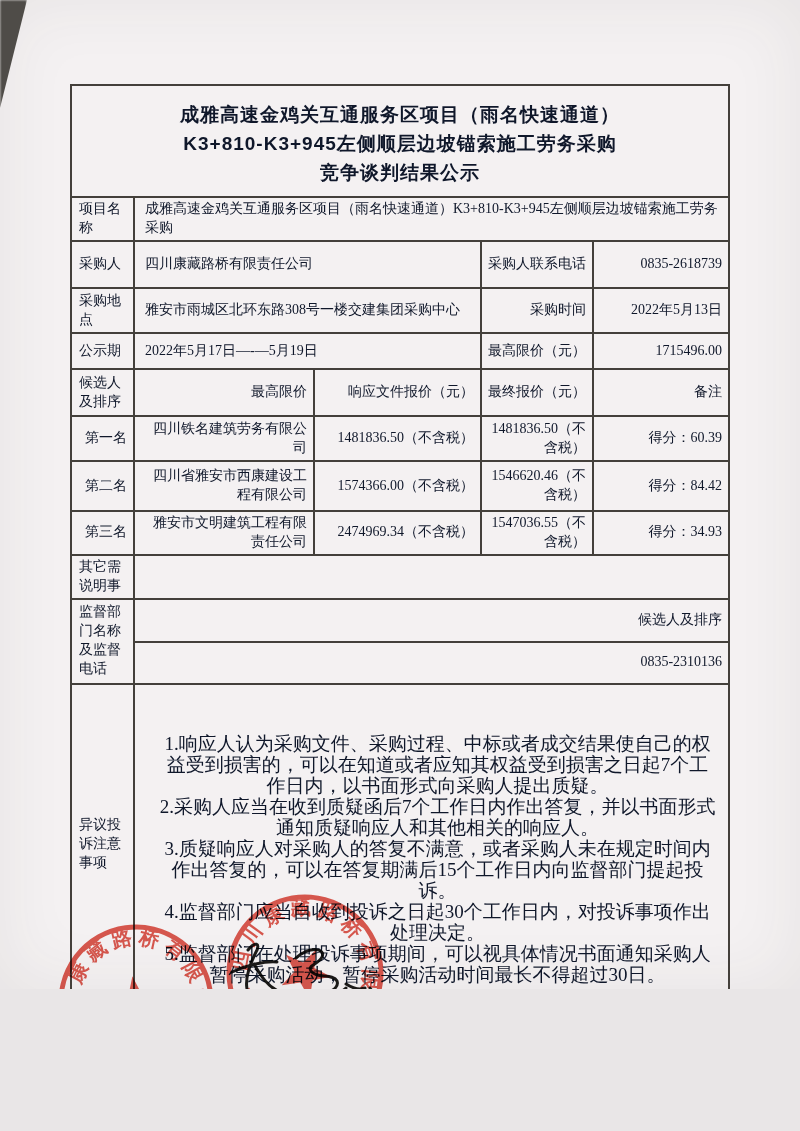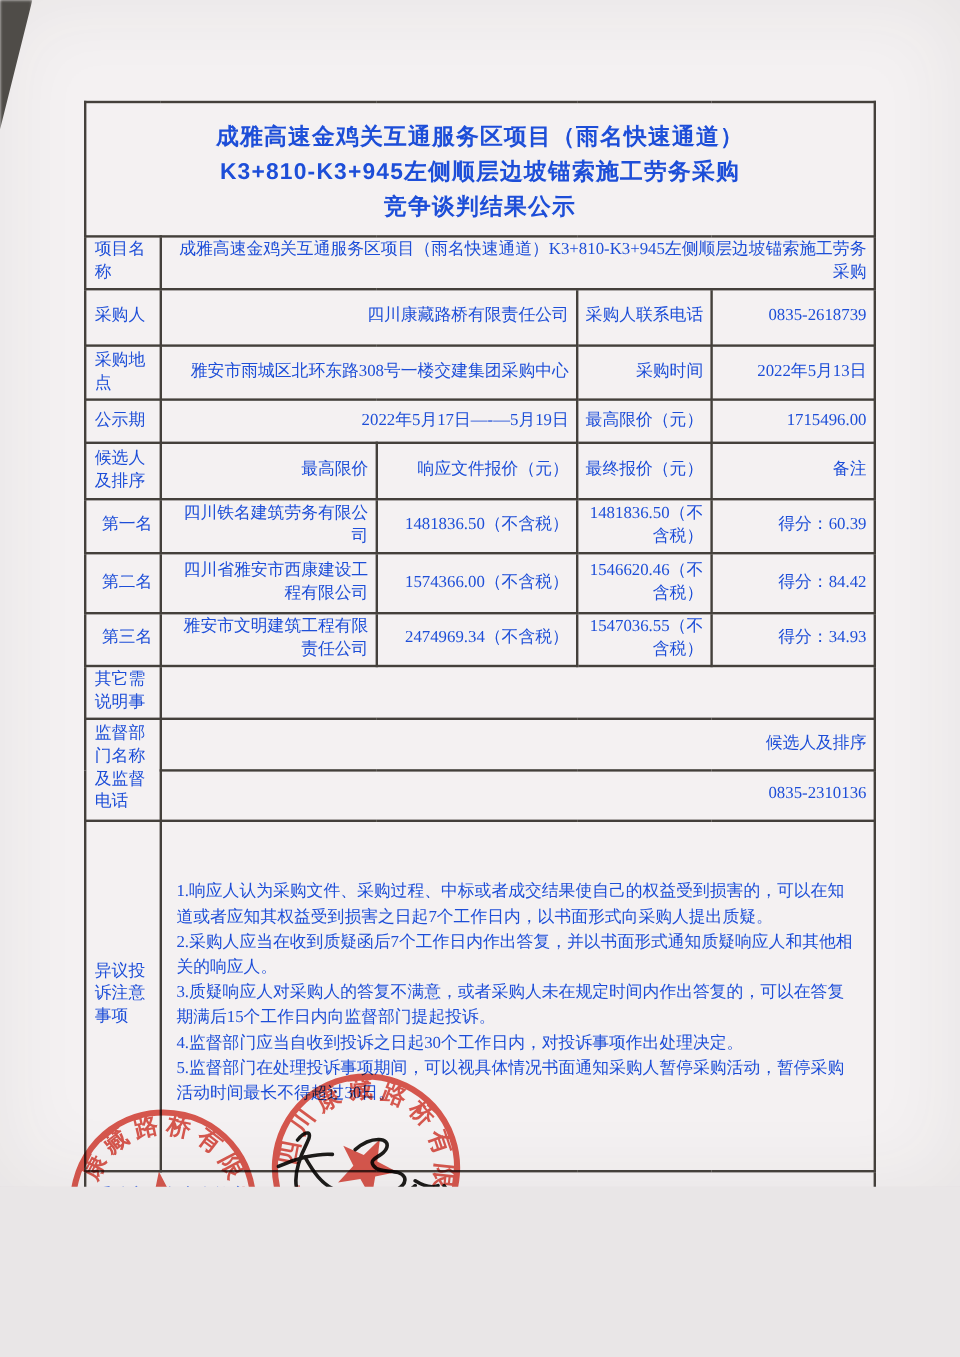--- a/index.html
+++ b/index.html
@@ -2,21 +2,21 @@
 <html><head>
 <meta charset="utf-8">
 <style>
   html,body{margin:0;padding:0;}
   body{width:800px;height:1131px;background:#e9e6e7;}
   .scan{
     position:relative;width:800px;height:989px;overflow:hidden;
     background:#f4f1f2;
     box-shadow:inset 0 0 70px rgba(60,50,45,.07);
     font-family:"Liberation Serif","DejaVu Serif",serif;
-    color:#1d4ed8;
+    color:#0f172a;
   }
   .corner-artifact{
     position:absolute;top:0;left:0;width:27px;height:108px;
     background:#4f4c48;clip-path:polygon(0 0,100% 0,0 100%);
     filter:blur(1.3px);
   }
   table.doc{
     position:absolute;left:70px;top:84px;width:658px;
     border-collapse:collapse;table-layout:fixed;
   }
@@ -26,24 +26,24 @@
     padding:2px 6px;vertical-align:middle;
     word-break:break-all;overflow:hidden;
   }
   .title-cell{
     font-family:"Liberation Sans","DejaVu Sans",sans-serif;
     font-weight:bold;font-size:19px;line-height:29px;
     text-align:center;letter-spacing:1px;padding:12px 30px 8px 30px;
   }
   .lbl{padding:2px 7px;}
   .ctr{text-align:right;}
-  .leftv{text-align:right;padding-left:10px;}
+  .leftv{text-align:left;padding-left:10px;}
   .notes-cell{
-    vertical-align:top;padding:48px 12px 20px 12px;
-    font-size:14px;line-height:21px;text-align:left;
+    vertical-align:top;padding:48px 12px 20px 24px;
+    font-size:19px;line-height:21px;text-align:center;
   }
   .notes-cell div{margin:0;}
   .sig-cell{position:relative;font-size:14px;padding-left:8px;}
   .stamp{position:absolute;mix-blend-mode:multiply;opacity:.82;}
   .stamp-left{left:56px;top:922px;transform:rotate(-8deg);}
   .stamp-right{left:224px;top:892px;transform:rotate(26deg);}
   .signature-svg{position:absolute;left:218px;top:936px;mix-blend-mode:multiply;}
 </style>
 </head>
 <body>

